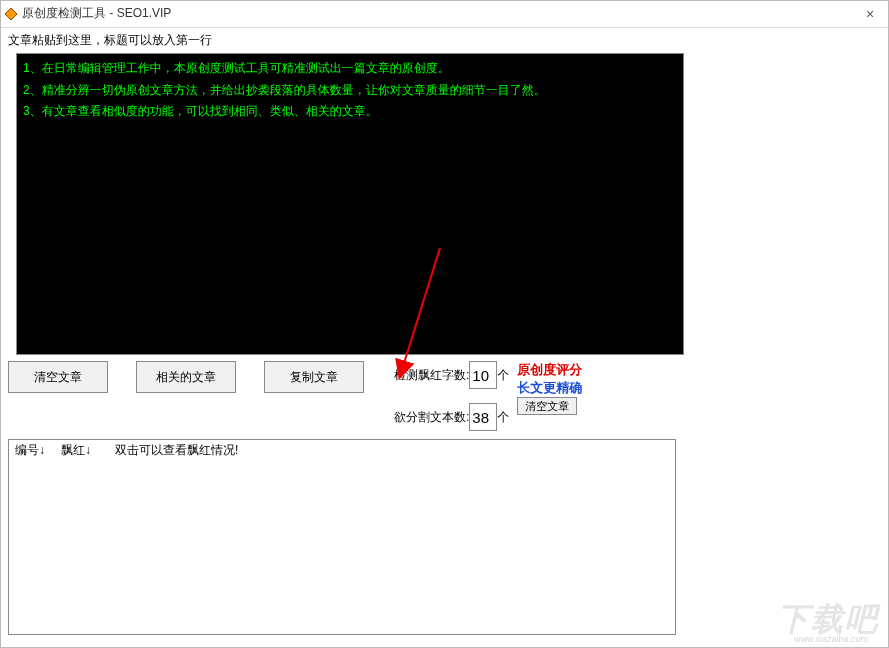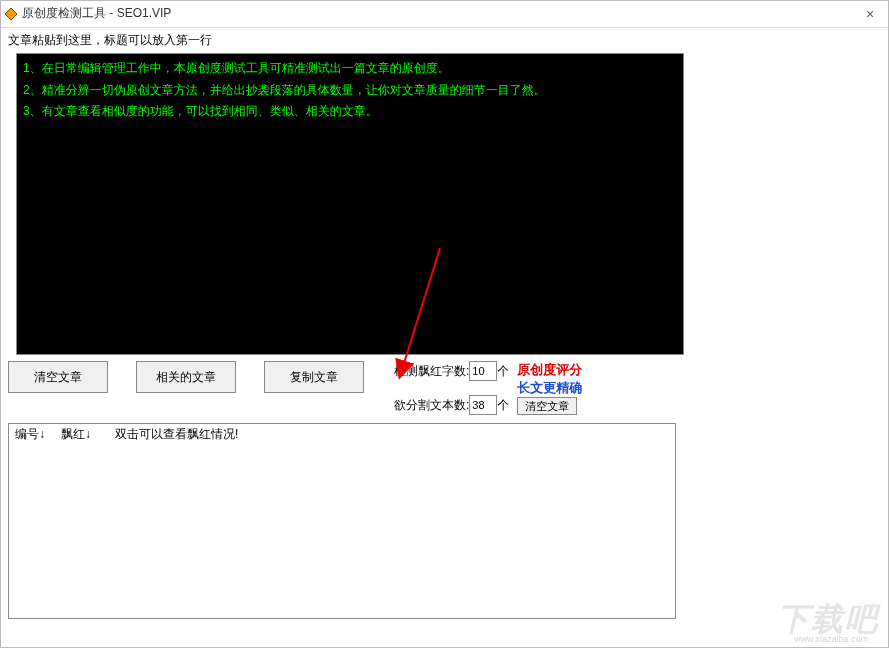--- a/index.html
+++ b/index.html
@@ -14,21 +14,21 @@
 .editor { width: 668px; height: 302px; background: #000; color: #00ff00; font-size: 12px; padding: 4px 6px; line-height: 1.8; border: 1px solid #888; overflow-y: scroll; position: relative; }
 .editor::-webkit-scrollbar { width: 16px; background: #f0f0f0; }
 .editor::-webkit-scrollbar-thumb { background: #c0c0c0; }
 .editor::-webkit-scrollbar-button { background: #e0e0e0; height: 16px; }
 .arrow-svg { position: absolute; left: 330px; top: 210px; pointer-events: none; z-index: 5; }
 .controls-row { display: flex; align-items: flex-start; padding: 6px 8px 4px 8px; gap: 0; }
 .btn { width: 100px; height: 32px; background: #f0f0f0; border: 1px solid #888; font-size: 12px; cursor: pointer; margin-right: 28px; }
 .params { display: flex; flex-direction: column; gap: 14px; margin-left: 2px; font-size: 12px; }
 .param-row { display: flex; align-items: center; }
 .param-row label { white-space: nowrap; }
-.param-row input { width: 28px; height: 20px; border: 1px solid #888; font-size: 11px; padding: 0 2px; }
+.param-row input { width: 28px; height: 28px; border: 1px solid #888; font-size: 15px; padding: 0 2px; }
 .score-box { margin-left: 8px; font-size: 13px; }
 .score-box .red { color: #d00; font-weight: bold; }
 .score-box .blue { color: #1d4ed8; font-weight: bold; }
 .small-btn { width: 60px; height: 18px; font-size: 11px; border: 1px solid #888; background: #f0f0f0; cursor: pointer; }
 .results { margin: 4px 8px 8px 8px; border: 1px solid #888; height: 196px; width: 668px; background: #fff; }
 .results-header { padding: 2px 6px; font-size: 12px; border-bottom: 0; display: flex; gap: 16px; }
 .watermark { position: absolute; right: 10px; bottom: 6px; font-size: 32px; color: rgba(180,180,180,0.35); font-weight: bold; font-style: italic; letter-spacing: 2px; pointer-events: none; }
 .watermark-sub { position: absolute; right: 21px; bottom: 4px; font-size: 9px; color: rgba(150,150,150,0.4); pointer-events: none; }
 .outer-border { position: absolute; inset: 0; border: 1px solid #bbb; pointer-events: none; }
 </style>

